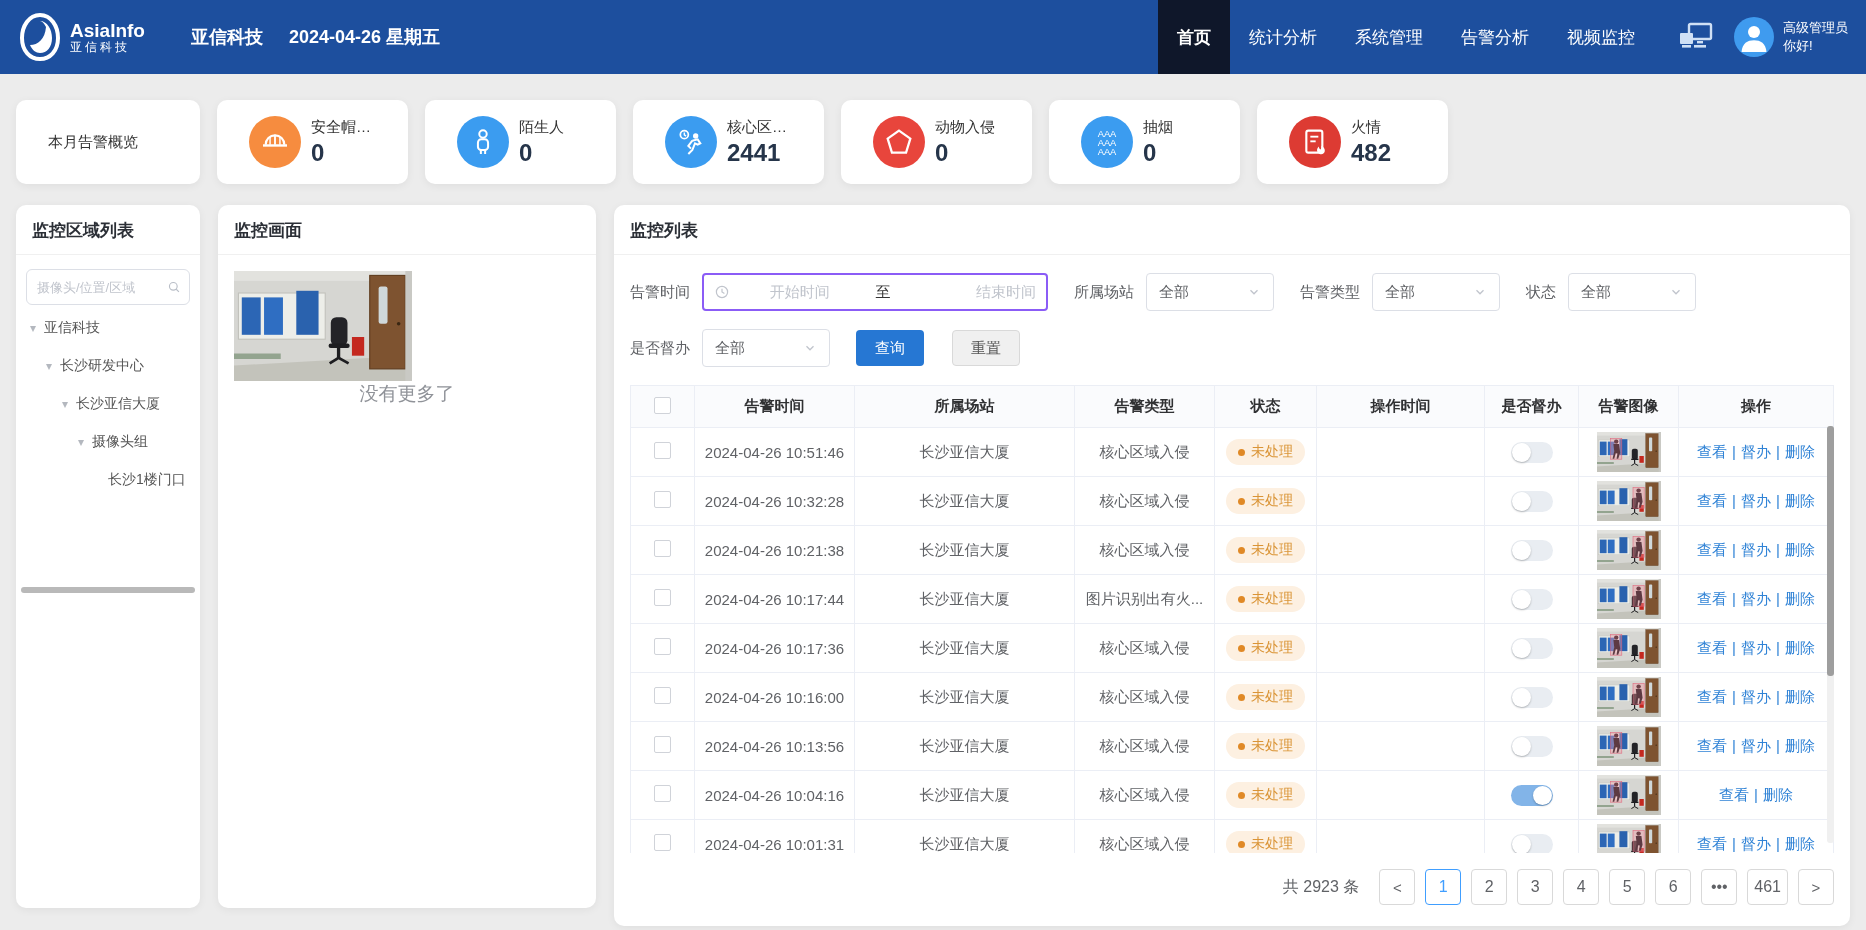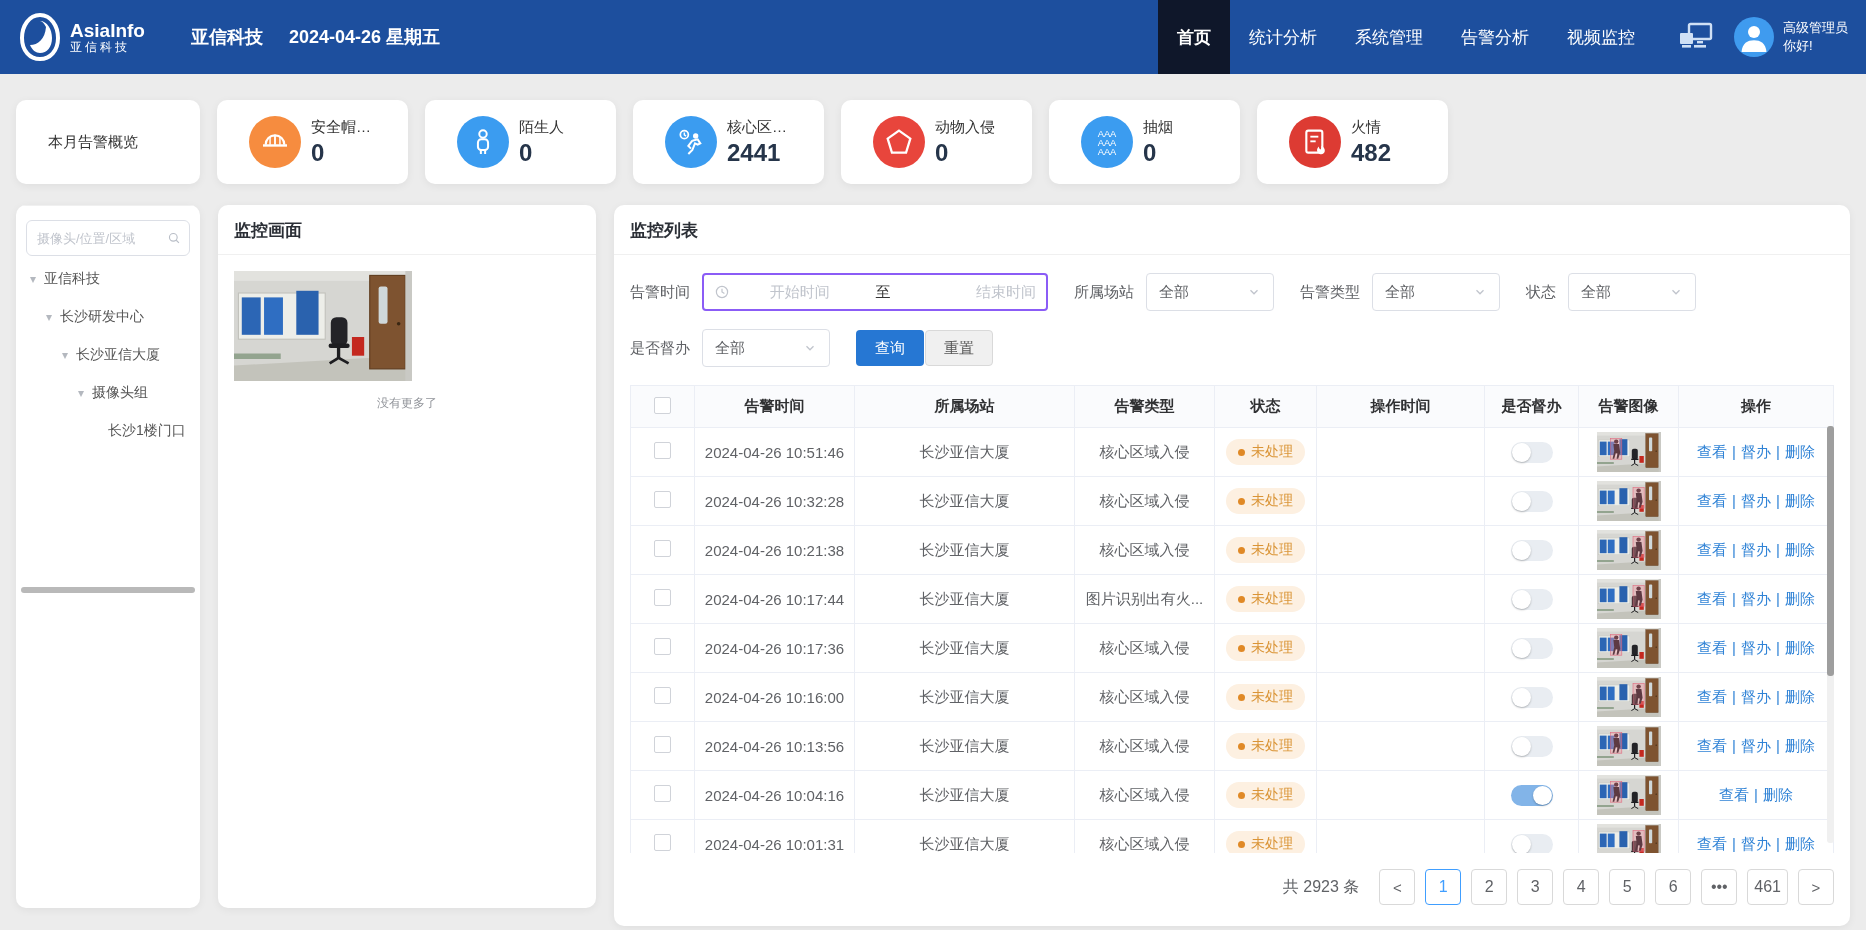--- a/index.html
+++ b/index.html
@@ -43,21 +43,21 @@
   .search-box{margin:14px 10px 4px;border:1px solid #dcdfe6;border-radius:6px;height:36px;
               display:flex;align-items:center;padding:0 8px;box-sizing:border-box}
   .search-box input{border:none;outline:none;width:100%;font-size:13px;color:#333;font-family:inherit}
   .search-box input::placeholder{color:#c0c4cc}
   .tree{margin:4px 0 0 6px;white-space:nowrap;overflow:hidden}
   .tree-item{height:38px;display:flex;align-items:center;font-size:14px;color:#555;cursor:pointer}
   .tree-arrow{color:#b4b8bf;font-size:12px;width:14px;display:inline-block;text-align:center;margin-right:4px}
   .h-scrollbar{position:absolute;left:5px;right:5px;top:382px;height:6px;background:#b9b9b9;border-radius:3px}
   
   .cam-thumb{width:178px;height:110px;margin:16px 0 0 16px;display:block}
-  .no-more{color:#909399;font-size:12px;text-align:center;margin-top:14px}
+  .no-more{color:#909399;font-size:19px;text-align:center;}
   
   .filters{padding:0 16px}
   .filter-row{display:flex;align-items:center;margin-top:18px;font-size:15px;color:#606266}
   .f-label{margin-right:12px;white-space:nowrap}
   .date-range{width:346px;height:38px;border:2px solid #8b5cf6;border-radius:4px;display:flex;
               align-items:center;padding:0 10px;box-sizing:border-box}
   .placeholder{color:#c0c4cc}
   .date-start{flex:1;text-align:center}
   .date-to{color:#333;padding:0 6px}
   .date-end{flex:1;text-align:right}
@@ -65,21 +65,21 @@
           align-items:center;justify-content:space-between;padding:0 12px;box-sizing:border-box;
           color:#606266;cursor:pointer}
   .sel-station{width:128px;margin-right:26px}
   .sel-type{width:128px;margin-right:26px}
   .sel-status{width:128px}
   .sel-supervise{width:128px}
   .gap-label{margin-left:26px}
   .btn{height:36px;border-radius:4px;font-size:15px;display:flex;align-items:center;padding:0 18px;
        cursor:pointer;border:1px solid transparent;font-family:Liberation Mono, monospace}
   .btn-primary{background:#2677d3;color:#fff;margin-left:26px}
-  .btn-default{background:#f0f0f0;border-color:#d9d9d9;color:#555;margin-left:1px}
+  .btn-default{background:#f0f0f0;border-color:#d9d9d9;color:#555;margin-left:28px}
   
   .table-wrap{position:relative;margin:18px 16px 0;height:468px;overflow:hidden}
   table.alarm{width:100%;border-collapse:collapse;table-layout:fixed}
   table.alarm th{height:39px;background:#fafbfd;border:1px solid #ebeef5;font-size:15px;color:#303133;font-weight:bold}
   table.alarm td{height:48px;border:1px solid #ebeef5;font-size:15px;color:#606266;text-align:center;
                  padding:0 6px;overflow:hidden;white-space:nowrap;text-overflow:ellipsis}
   .cb{width:15px;height:15px;border:1px solid #d0d3d9;border-radius:2px;background:#fff;display:inline-block;cursor:pointer}
   .badge{display:inline-flex;align-items:center;background:#fdf0e1;color:#da9436;border-radius:13px;
          height:26px;padding:0 12px;font-size:14px}
   .badge .dot{width:7px;height:7px;border-radius:50%;background:#e08926;margin-right:6px}
@@ -231,20 +231,21 @@
     <div class="card-info">
       <div class="card-label">火情</div>
       <div class="card-value">482</div>
     </div>
   </div>
   </div>
 
 <div class="main">
 
   <div class="panel left-panel">
+    <div class="panel-title">监控区域列表</div>
     <div class="panel-divider"></div>
     <div class="search-box">
       <input type="text" placeholder="摄像头/位置/区域" style="">
       <svg width="16" height="16" viewBox="0 0 20 20">
         <circle cx="9" cy="9" r="5.5" fill="none" stroke="#b9bec7" stroke-width="1.6"></circle>
         <line x1="13.2" y1="13.2" x2="17" y2="17" stroke="#b9bec7" stroke-width="1.6"></line>
       </svg>
     </div>
     <div class="tree">
         <div class="tree-item" style="padding-left:4px">

